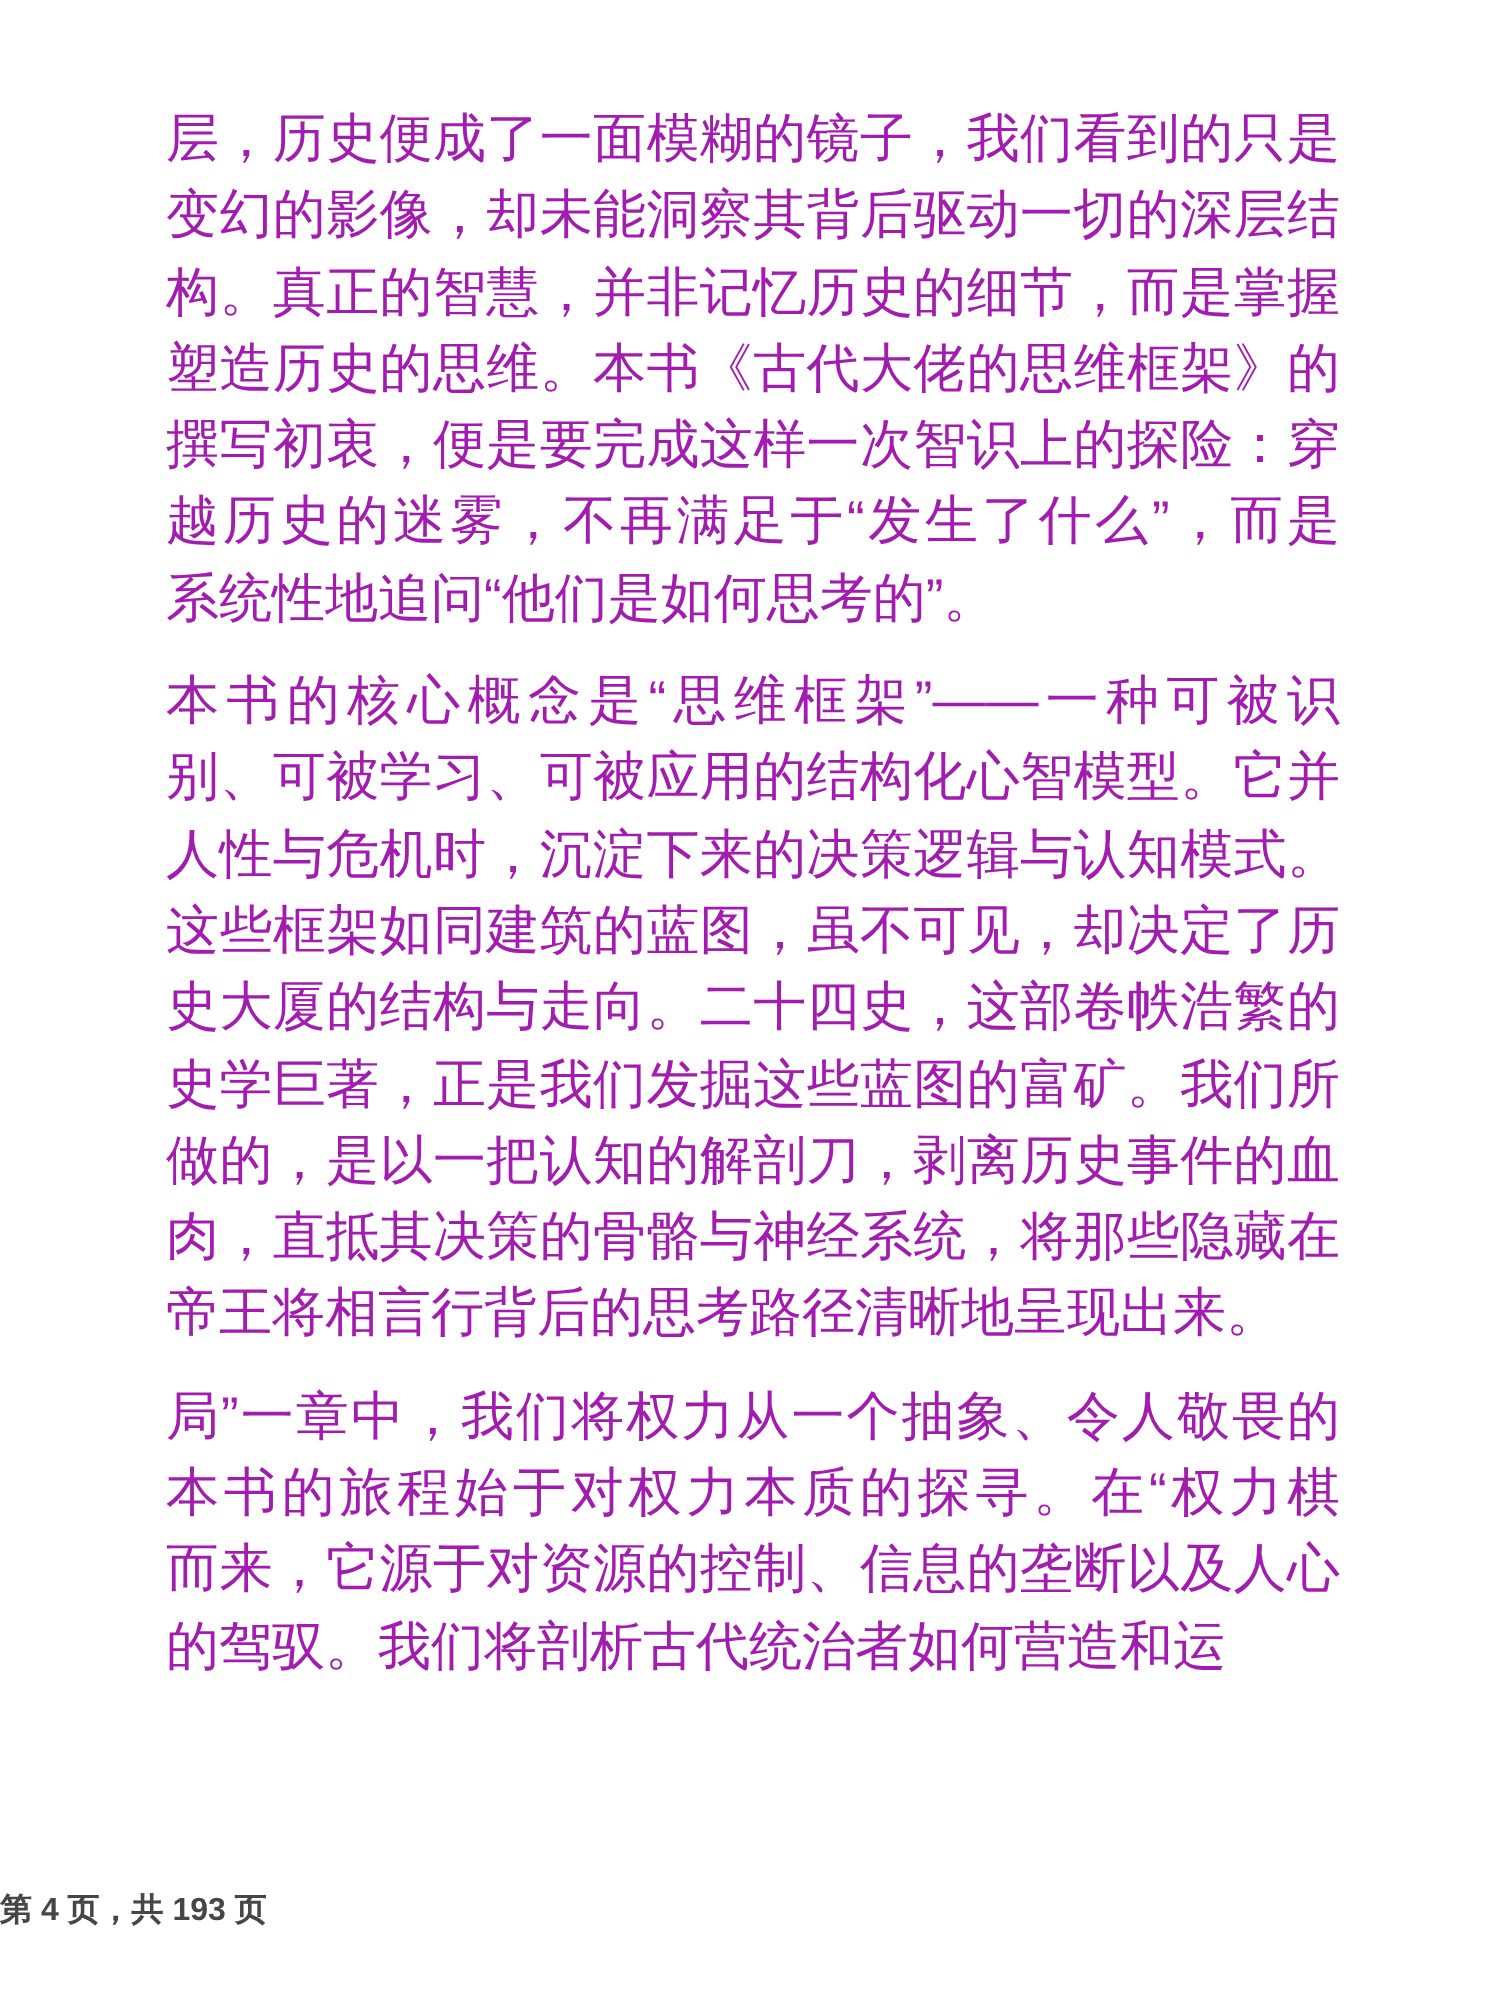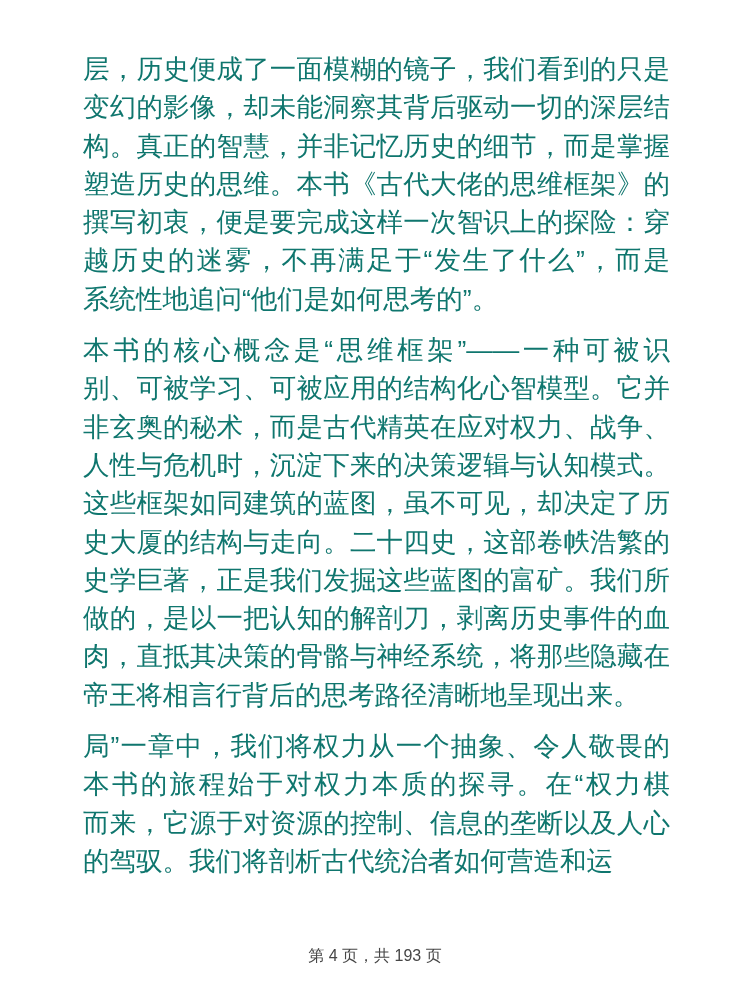--- a/index.html
+++ b/index.html
@@ -13,21 +13,21 @@
     height: 1000px;
     background: #ffffff;
     overflow: hidden;
     font-family: "Liberation Sans", "DejaVu Sans", sans-serif;
   }
   .text-block {
     position: absolute;
     left: 83px;
     top: 50px;
     width: 587px;
-    color: #0f766e;
+    color: #a21caf;
     font-size: 26.5px;
     line-height: 38.3px;
   }
   .para {
     margin: 0;
   }
   .para + .para {
     margin-top: 13px;
   }
   .line {
@@ -38,44 +38,44 @@
     white-space: normal;
   }
   .para .line:last-child {
     text-align-last: left;
   }
   .footer {
     position: absolute;
     left: 0;
     right: 0;
     top: 946px;
-    text-align: center;
+    text-align: left;
     color: #464646;
     font-size: 16px;
     line-height: 20px;
+    font-weight: bold;
   }
 </style>
 </head>
 <body>
 
 <div class="page">
   <div class="text-block" id="paragraphs">
       <div class="para">
         <div class="line">层，历史便成了一面模糊的镜子，我们看到的只是</div>
         <div class="line">变幻的影像，却未能洞察其背后驱动一切的深层结</div>
         <div class="line">构。真正的智慧，并非记忆历史的细节，而是掌握</div>
         <div class="line">塑造历史的思维。本书《古代大佬的思维框架》的</div>
         <div class="line">撰写初衷，便是要完成这样一次智识上的探险：穿</div>
         <div class="line">越历史的迷雾，不再满足于“发生了什么”，而是</div>
         <div class="line">系统性地追问“他们是如何思考的”。</div>
       </div>
       <div class="para">
         <div class="line">本书的核心概念是“思维框架”——一种可被识</div>
         <div class="line">别、可被学习、可被应用的结构化心智模型。它并</div>
-        <div class="line">非玄奥的秘术，而是古代精英在应对权力、战争、</div>
         <div class="line">人性与危机时，沉淀下来的决策逻辑与认知模式。</div>
         <div class="line">这些框架如同建筑的蓝图，虽不可见，却决定了历</div>
         <div class="line">史大厦的结构与走向。二十四史，这部卷帙浩繁的</div>
         <div class="line">史学巨著，正是我们发掘这些蓝图的富矿。我们所</div>
         <div class="line">做的，是以一把认知的解剖刀，剥离历史事件的血</div>
         <div class="line">肉，直抵其决策的骨骼与神经系统，将那些隐藏在</div>
         <div class="line">帝王将相言行背后的思考路径清晰地呈现出来。</div>
       </div>
       <div class="para">
         <div class="line">局”一章中，我们将权力从一个抽象、令人敬畏的</div>

